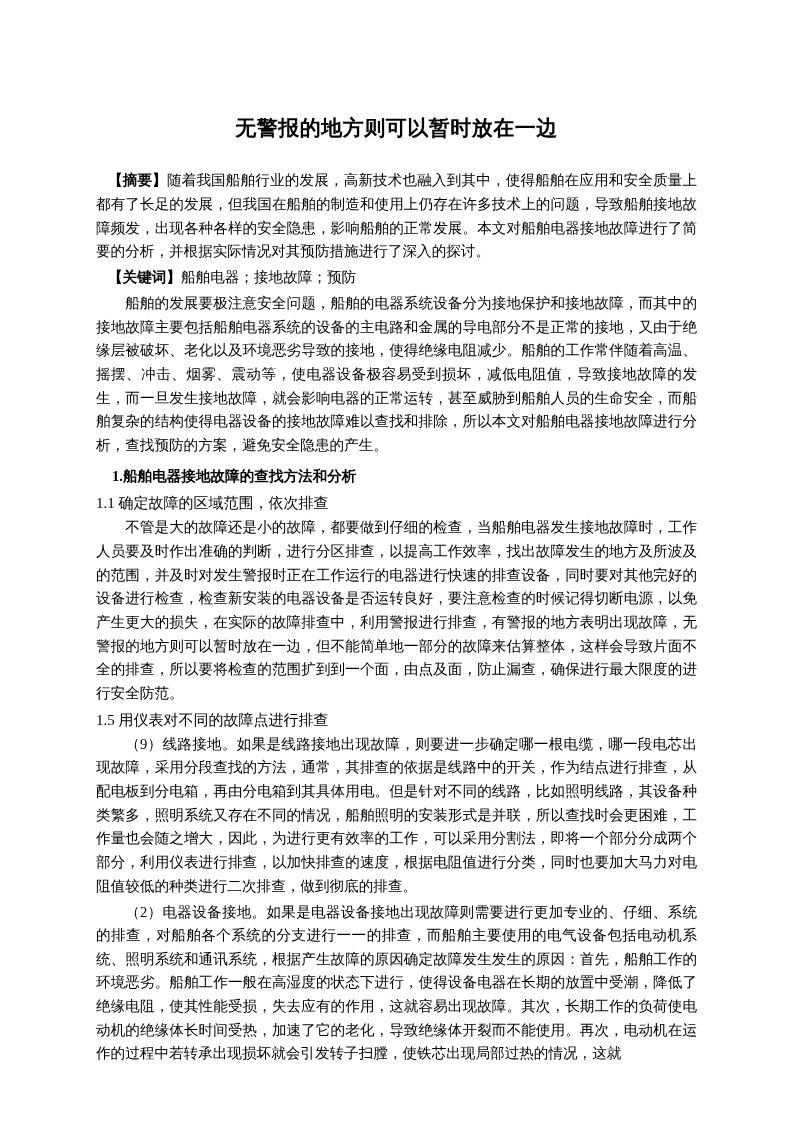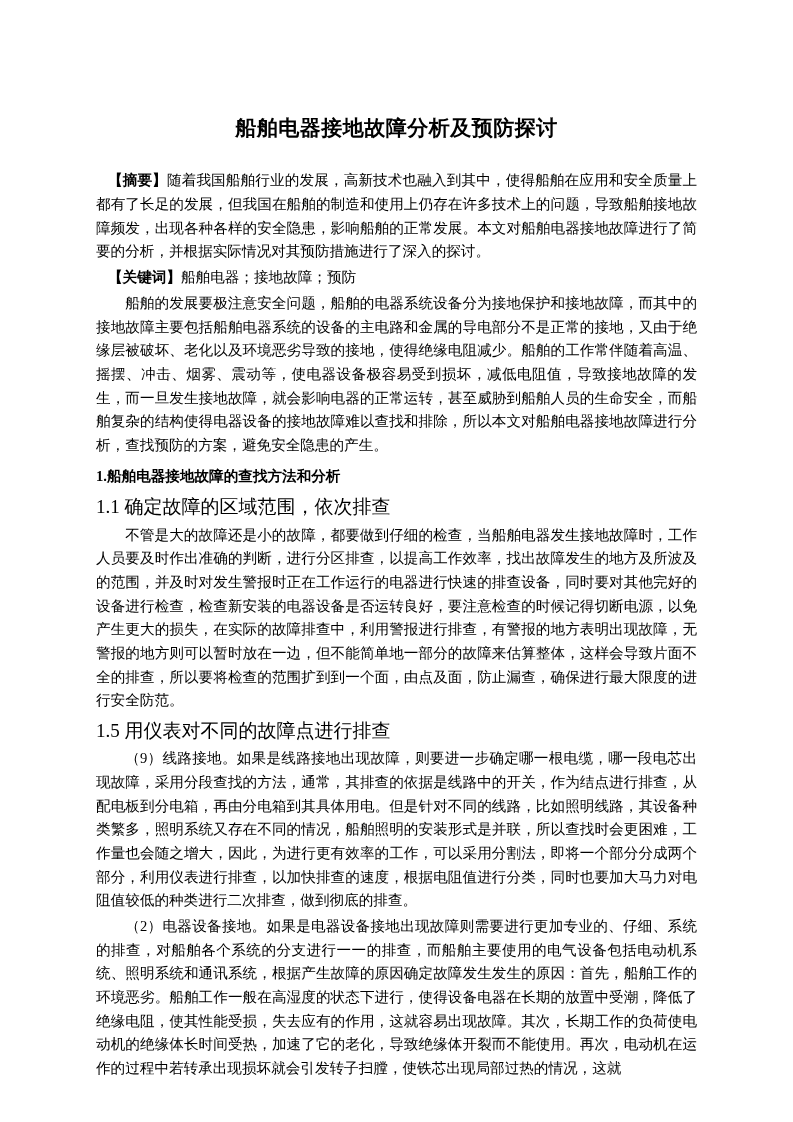--- a/index.html
+++ b/index.html
@@ -35,38 +35,38 @@
     text-align: justify;
     text-justify: inter-ideograph;
   }
   .indent2 {
     text-indent: 2em;
   }
   .heading {
     font-weight: bold;
     font-size: 14.6px;
     line-height: 1.62;
-    margin: 0.55em 0 0.1em 0;
+    margin: 0.55em 0 0.1em 16px;
   }
   .subheading {
-    font-size: 19px;
+    font-size: 15px;
     line-height: 1.62;
     margin: 0.15em 0 0.05em 0;
   }
   .abstract-label {
     font-weight: bold;
     margin-left: 12px;
   }
 </style>
 </head>
 <body>
 
 <div class="page">
 
-  <h1 class="doc-title">船舶电器接地故障分析及预防探讨</h1>
+  <h1 class="doc-title">无警报的地方则可以暂时放在一边</h1>
 
   <p><span class="abstract-label">【摘要】</span><span>随着我国船舶行业的发展，高新技术也融入到其中，使得船舶在应用和安全质量上都有了长足的发展，但我国在船舶的制造和使用上仍存在许多技术上的问题，导致船舶接地故障频发，出现各种各样的安全隐患，影响船舶的正常发展。本文对船舶电器接地故障进行了简要的分析，并根据实际情况对其预防措施进行了深入的探讨。</span></p>
 
   <p><span class="abstract-label">【关键词】</span><span>船舶电器；接地故障；预防</span></p>
 
   <p class="indent2">船舶的发展要极注意安全问题，船舶的电器系统设备分为接地保护和接地故障，而其中的接地故障主要包括船舶电器系统的设备的主电路和金属的导电部分不是正常的接地，又由于绝缘层被破坏、老化以及环境恶劣导致的接地，使得绝缘电阻减少。船舶的工作常伴随着高温、摇摆、冲击、烟雾、震动等，使电器设备极容易受到损坏，减低电阻值，导致接地故障的发生，而一旦发生接地故障，就会影响电器的正常运转，甚至威胁到船舶人员的生命安全，而船舶复杂的结构使得电器设备的接地故障难以查找和排除，所以本文对船舶电器接地故障进行分析，查找预防的方案，避免安全隐患的产生。</p>
 
   <p class="heading">1.船舶电器接地故障的查找方法和分析</p>
 
   <p class="subheading">1.1 确定故障的区域范围，依次排查</p>

